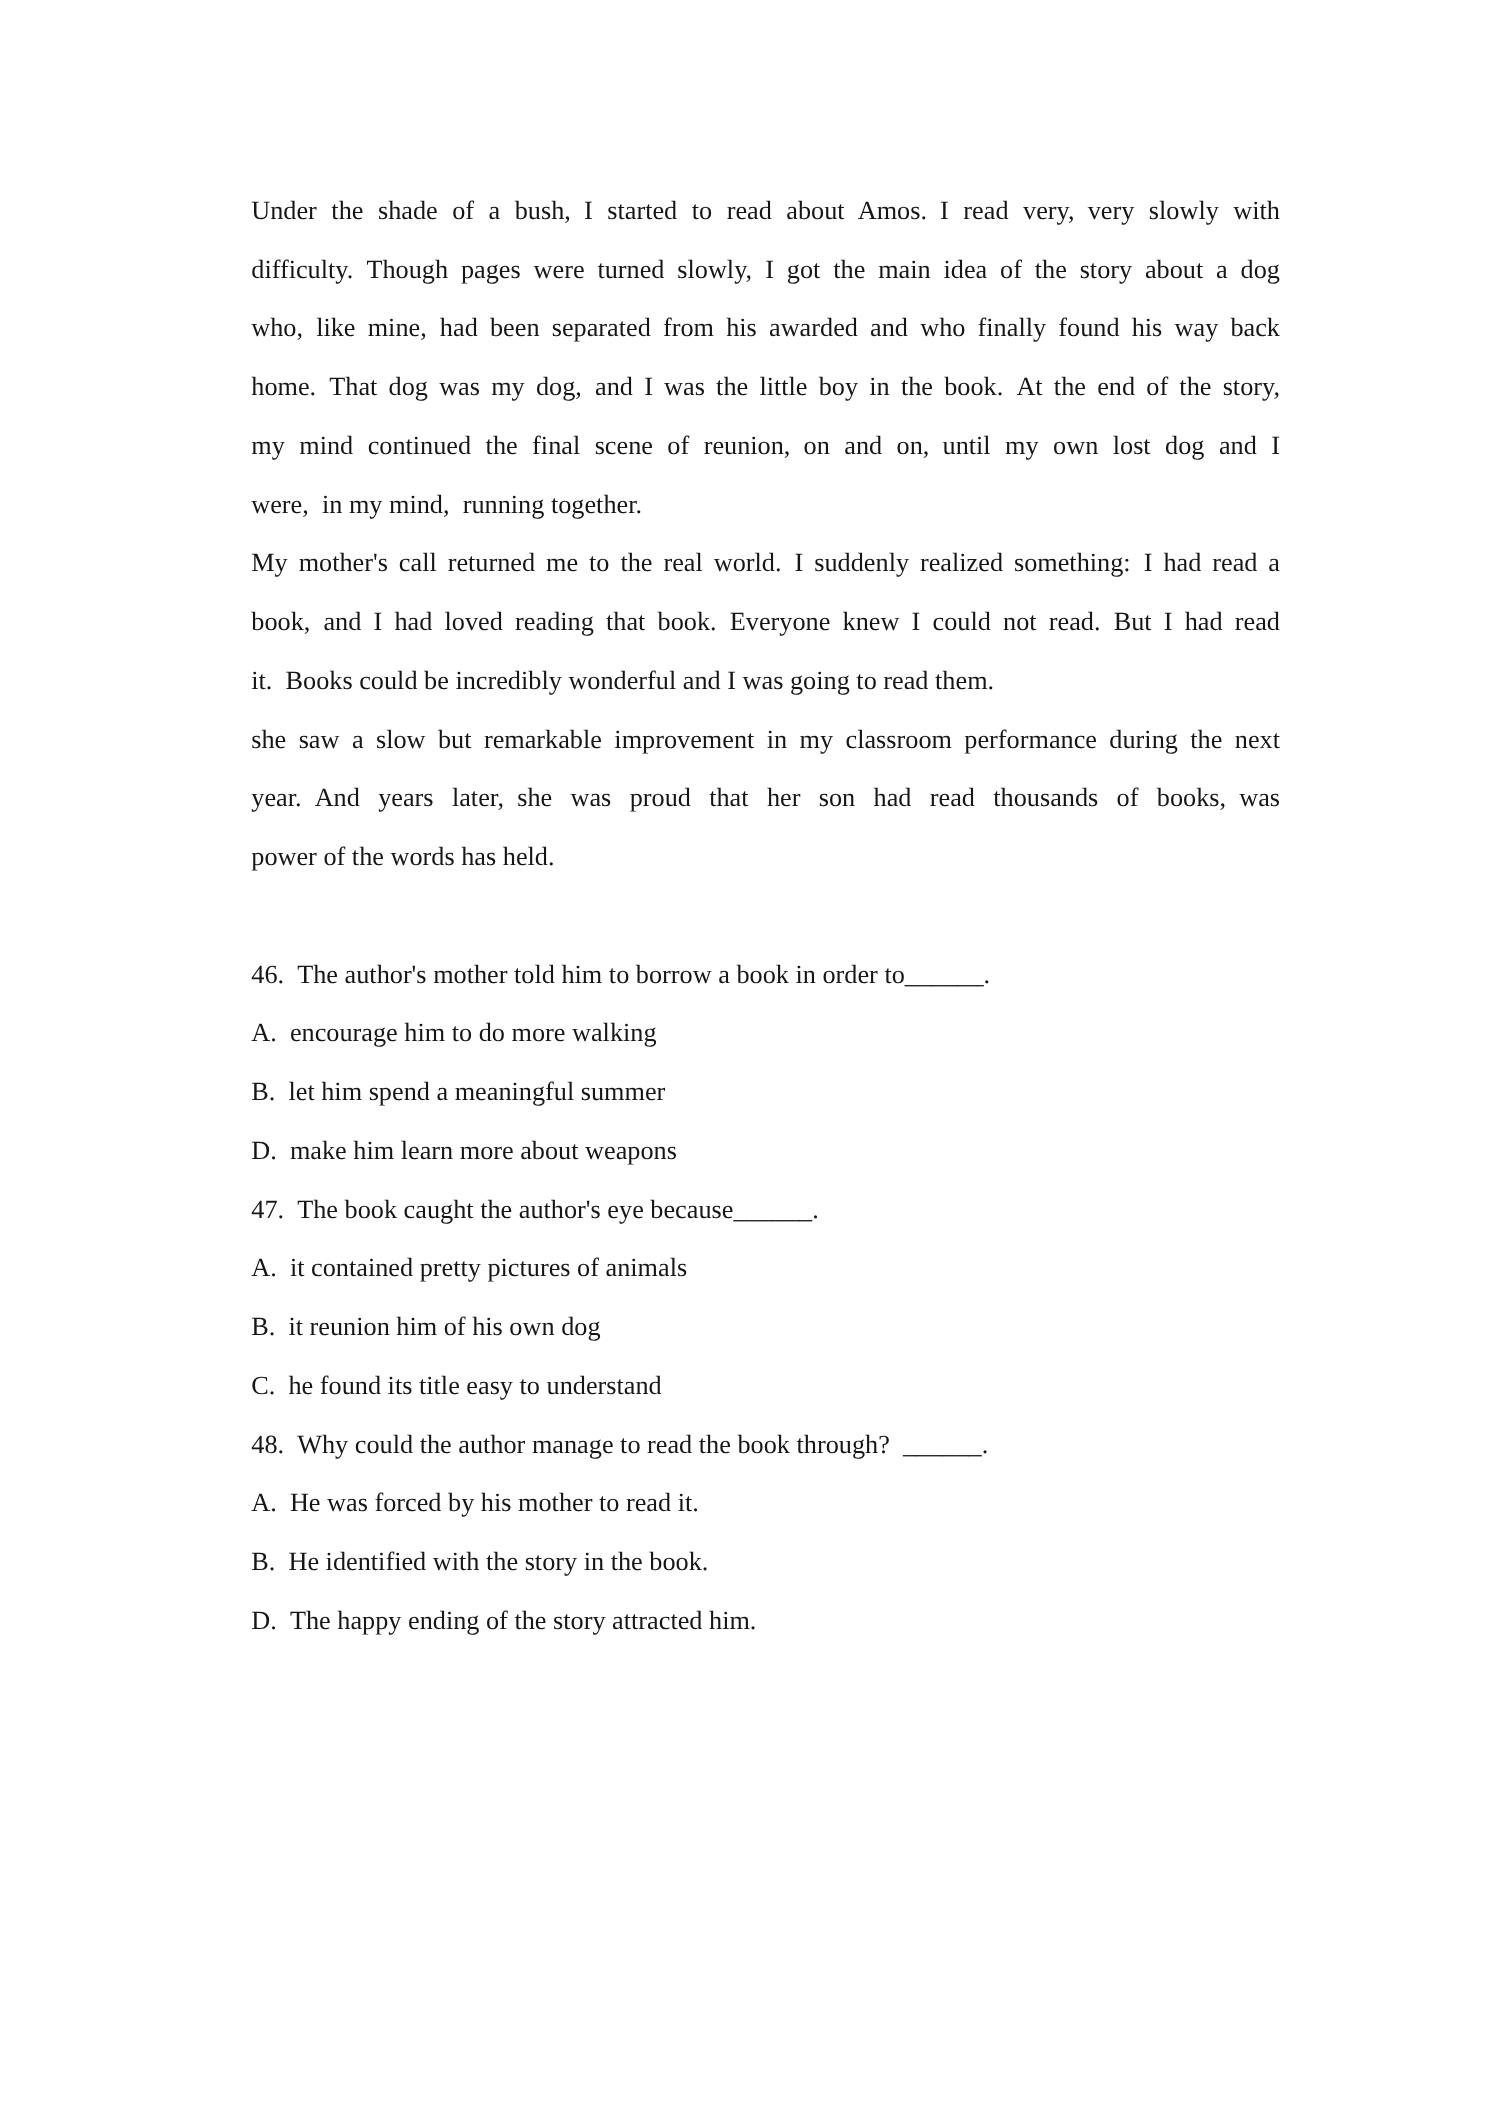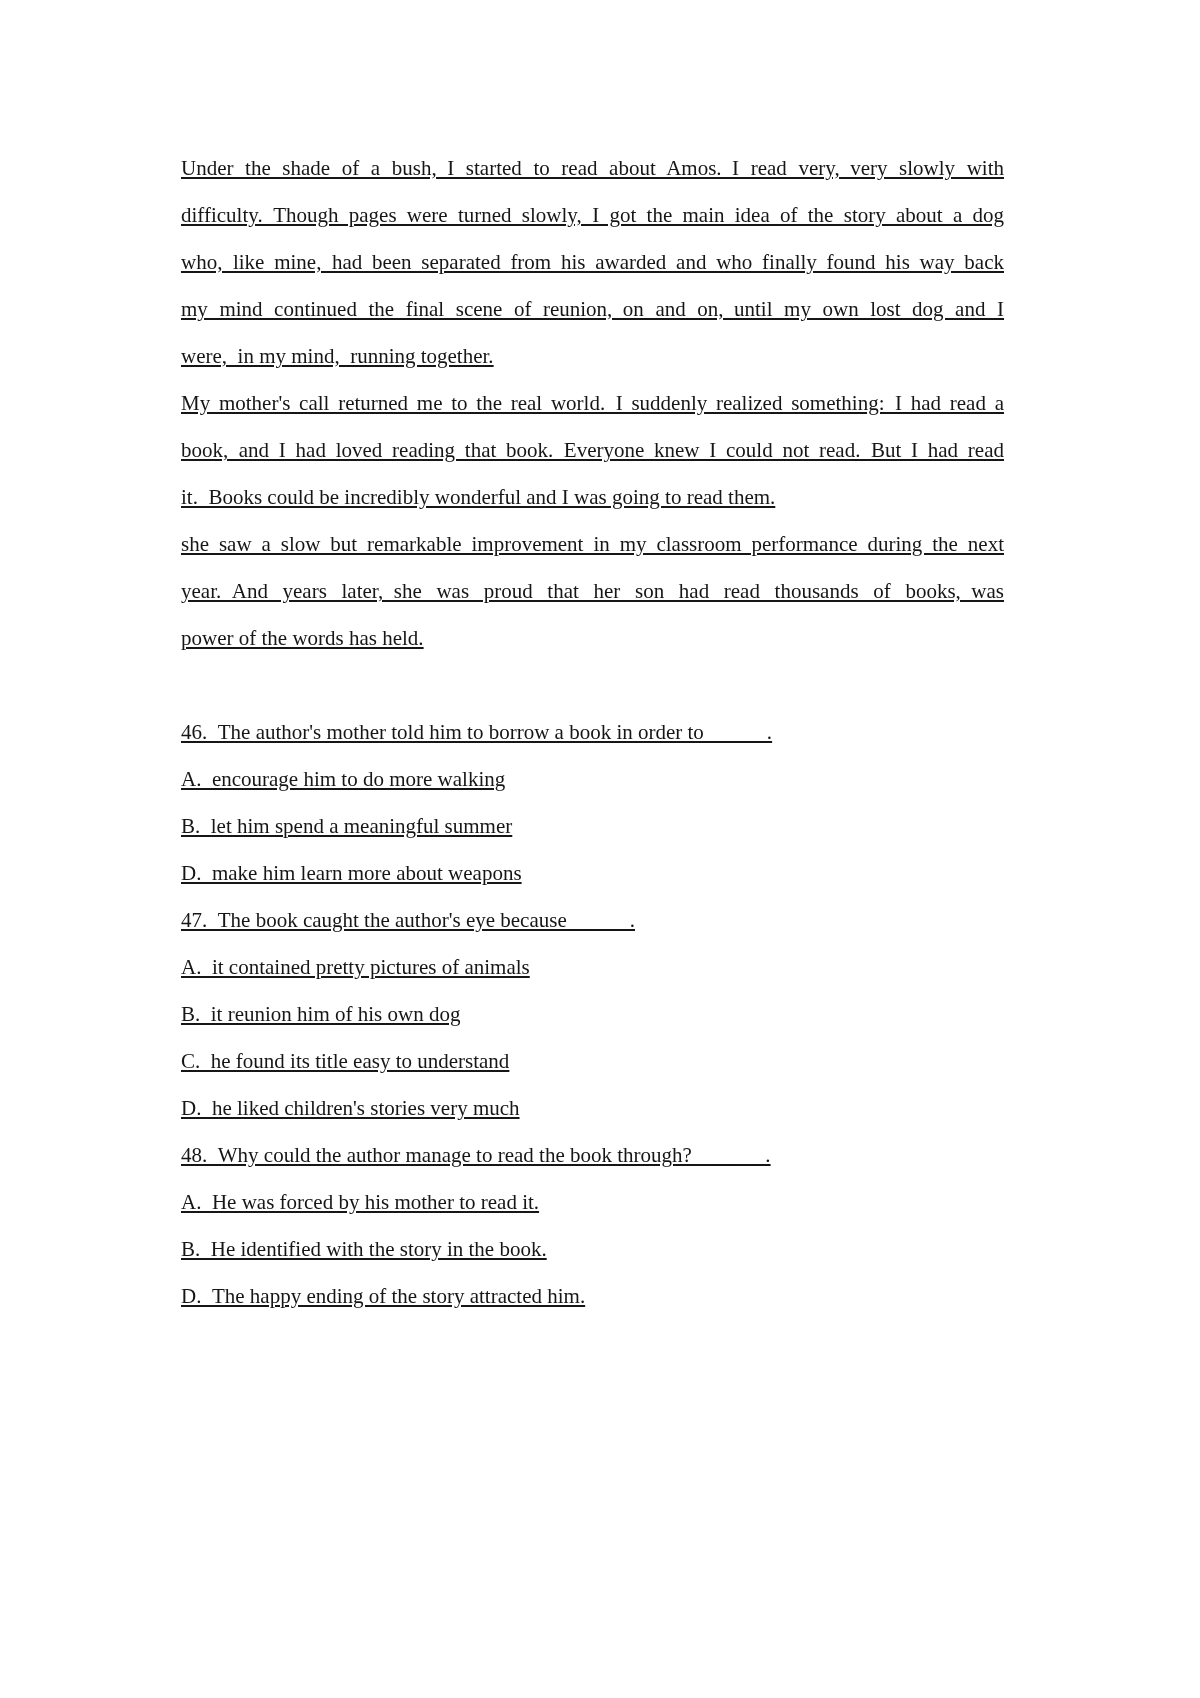--- a/index.html
+++ b/index.html
@@ -10,26 +10,25 @@
   body {
     width: 1200px;
     height: 1698px;
     position: relative;
     overflow: hidden;
     font-family: "Liberation Serif", "DejaVu Serif", serif;
     color: #161616;
   }
   #doc {
     position: absolute;
-    left: 181px;
+    left: 201px;
     top: 145px;
     width: 823px;
     font-size: 21px;
     line-height: 47px;
-    text-decoration: underline;
   }
   .line {
     white-space: pre-wrap;
   }
   
   .jline {
     text-align: justify;
     text-align-last: justify;
   }
   
@@ -42,20 +41,21 @@
   }
 </style>
 </head>
 <body>
 
 <div id="doc">
     <div>
       <div class="line jline">Under the shade of a bush, I started to read about Amos. I read very, very slowly with</div>
       <div class="line jline">difficulty. Though pages were turned slowly, I got the main idea of the story about a dog</div>
       <div class="line jline">who, like mine, had been separated from his awarded and who finally found his way back</div>
+      <div class="line jline">home. That dog was my dog, and I was the little boy in the book. At the end of the story,</div>
       <div class="line jline">my mind continued the final scene of reunion, on and on, until my own lost dog and I</div>
       <div class="line lline">were, in my mind, running together.</div>
     </div>
     <div>
       <div class="line jline">My mother's call returned me to the real world. I suddenly realized something: I had read a</div>
       <div class="line jline">book, and I had loved reading that book. Everyone knew I could not read. But I had read</div>
       <div class="line lline">it. Books could be incredibly wonderful and I was going to read them.</div>
     </div>
     <div>
       <div class="line jline">she saw a slow but remarkable improvement in my classroom performance during the next</div>
@@ -67,21 +67,20 @@
       <div class="line lline">46. The author's mother told him to borrow a book in order to______.</div>
       <div class="line lline">A. encourage him to do more walking</div>
       <div class="line lline">B. let him spend a meaningful summer</div>
       <div class="line lline">D. make him learn more about weapons</div>
     </div>
     <div>
       <div class="line lline">47. The book caught the author's eye because______.</div>
       <div class="line lline">A. it contained pretty pictures of animals</div>
       <div class="line lline">B. it reunion him of his own dog</div>
       <div class="line lline">C. he found its title easy to understand</div>
-      <div class="line lline">D. he liked children's stories very much</div>
     </div>
     <div>
       <div class="line lline">48. Why could the author manage to read the book through? ______.</div>
       <div class="line lline">A. He was forced by his mother to read it.</div>
       <div class="line lline">B. He identified with the story in the book.</div>
       <div class="line lline">D. The happy ending of the story attracted him.</div>
     </div>
   </div>
 
 </body></html>

